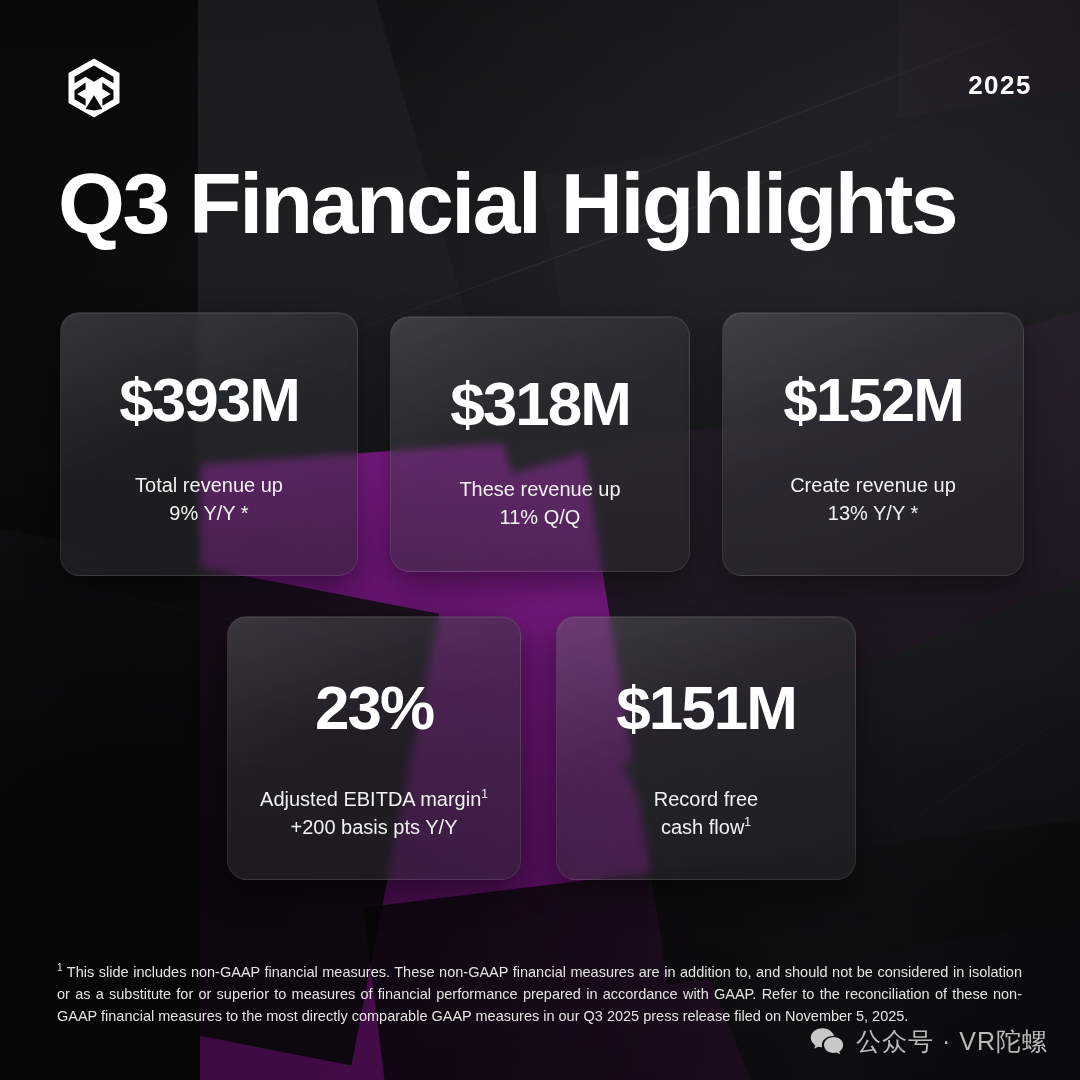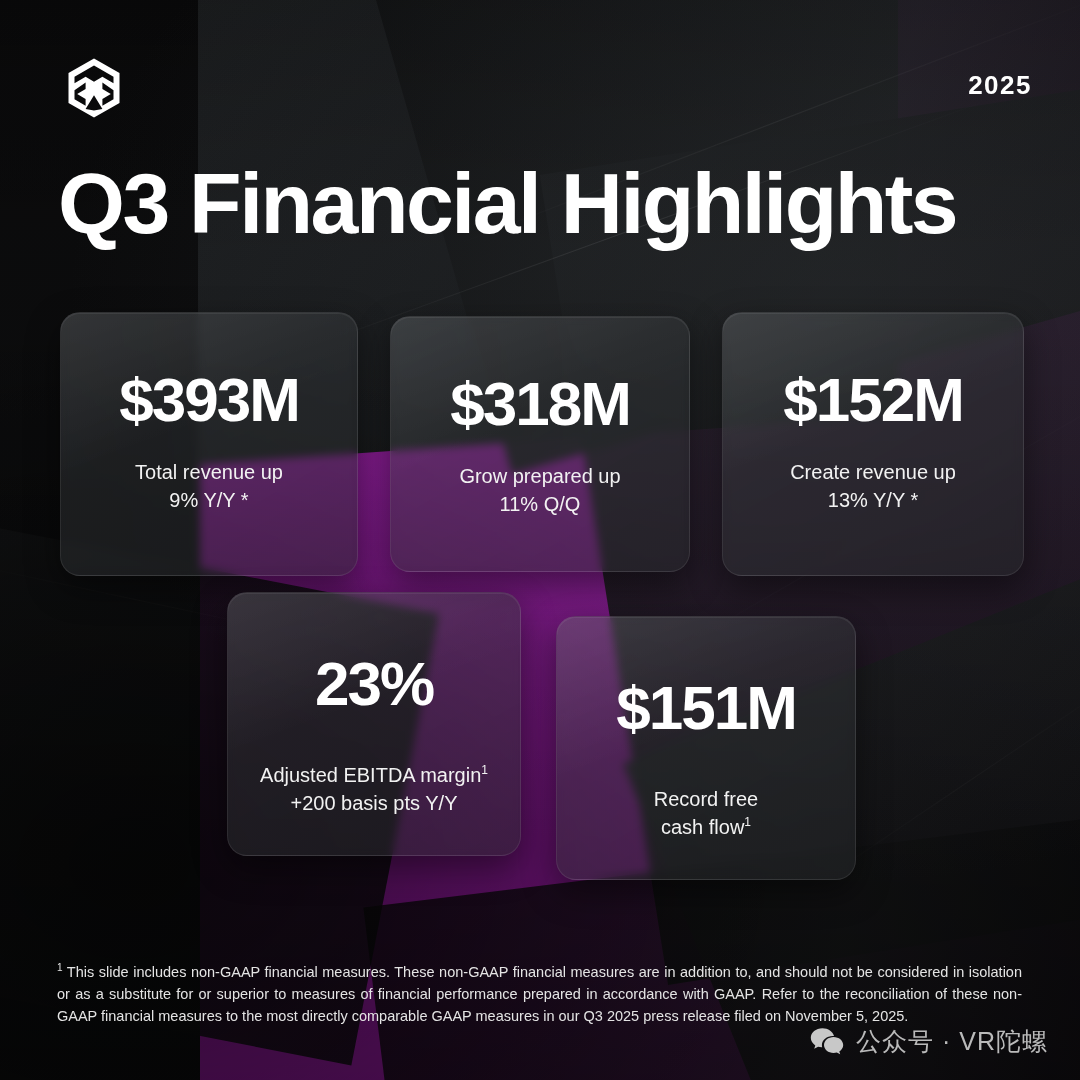--- a/index.html
+++ b/index.html
@@ -149,25 +149,25 @@
     position:relative; z-index:1;
     white-space:nowrap;
   }
   .card .cap sup { font-size:12px; vertical-align:super; }
 
   
   #card-1 { left:60px;  top:312px; width:298px; height:264px; }
   #card-2 { left:390px; top:316px; width:300px; height:256px; }
   #card-3 { left:722px; top:312px; width:302px; height:264px; }
   
-  #card-4 { left:227px; top:592px; width:294px; height:264px; }
+  #card-4 { left:227px; top:616px; width:294px; height:264px; }
   #card-5 { left:556px; top:616px; width:300px; height:264px; }
 
   #card-1 .value, #card-2 .value, #card-3 .value { font-size:62px; margin-top:56px; }
-  #card-1 .cap, #card-2 .cap, #card-3 .cap { margin-top:27px; }
+  #card-1 .cap, #card-2 .cap, #card-3 .cap { margin-top:40px; }
 
   #card-4 .value, #card-5 .value { font-size:62px; margin-top:60px; }
   #card-4 .cap, #card-5 .cap { margin-top:46px; }
 
   
   .fn-star {
     position:absolute; left:57px; top:925px;
     color:#e9e9e9;
     font-size:15px;
     letter-spacing:.1px;
@@ -232,21 +232,21 @@
     <div class="value">$393M</div>
     <div class="cap">
       <span>Total revenue up</span><br>
       <span>9% Y/Y *</span>
     </div>
   </div>
 
   <div class="card" id="card-2">
     <div class="value">$318M</div>
     <div class="cap">
-      <span>Grow prepared up</span><br>
+      <span>These revenue up</span><br>
       <span>11% Q/Q</span>
     </div>
   </div>
 
   <div class="card" id="card-3">
     <div class="value">$152M</div>
     <div class="cap">
       <span>Create revenue up</span><br>
       <span>13% Y/Y *</span>
     </div>

